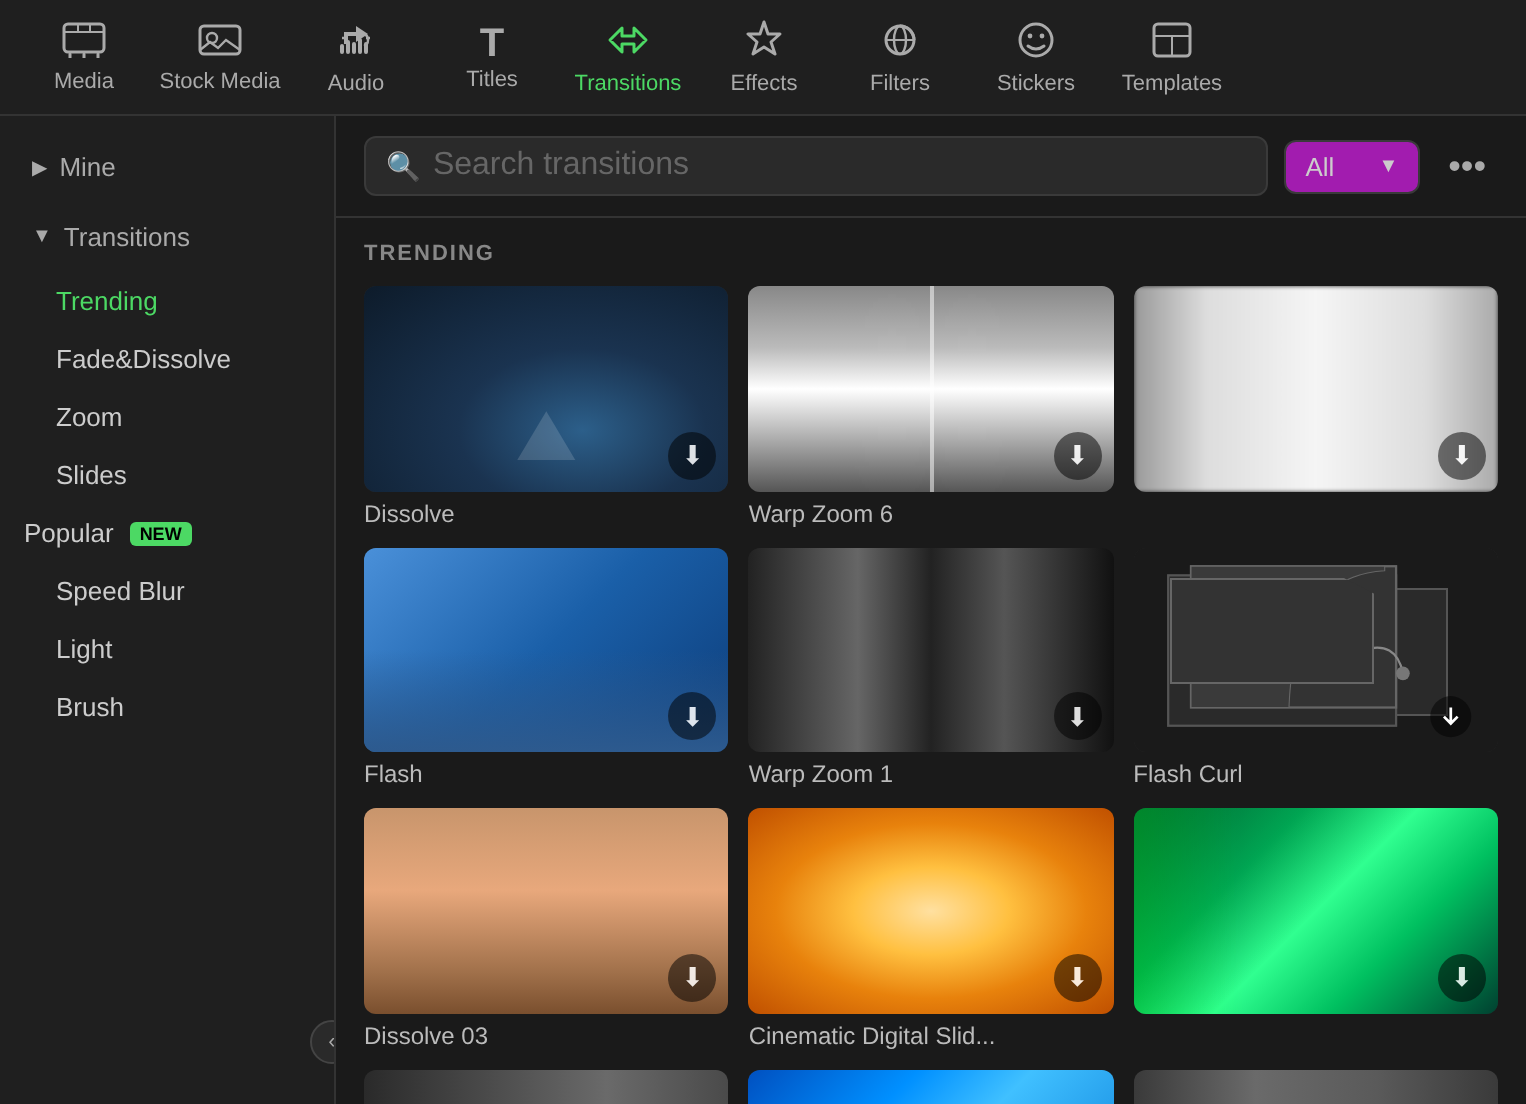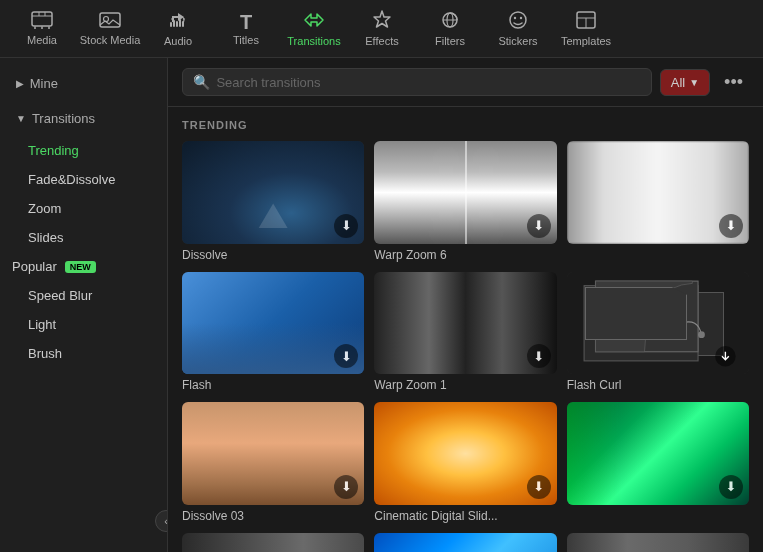--- a/index.html
+++ b/index.html
@@ -142,30 +142,30 @@
       background: #2a2a2a;
       border: 1px solid #3a3a3a;
       border-radius: 6px;
       padding: 5px 10px;
     }
     .search-input-wrap input {
       background: transparent;
       border: none;
       outline: none;
       color: #ccc;
-      font-size: 13px;
+      font-size: 16px;
       width: 100%;
     }
     .search-input-wrap input::placeholder { color: #666; }
     .search-icon { color: #666; font-size: 14px; }
     .filter-btn {
       display: flex;
       align-items: center;
-      gap: 4px;
-      background: #7f1d1d;
+      gap: 22px;
+      background: #a21caf;
       border: 1px solid #3a3a3a;
       border-radius: 6px;
       padding: 5px 10px;
       color: #ccc;
       font-size: 13px;
       cursor: pointer;
     }
     .more-btn {
       background: none;
       border: none;

